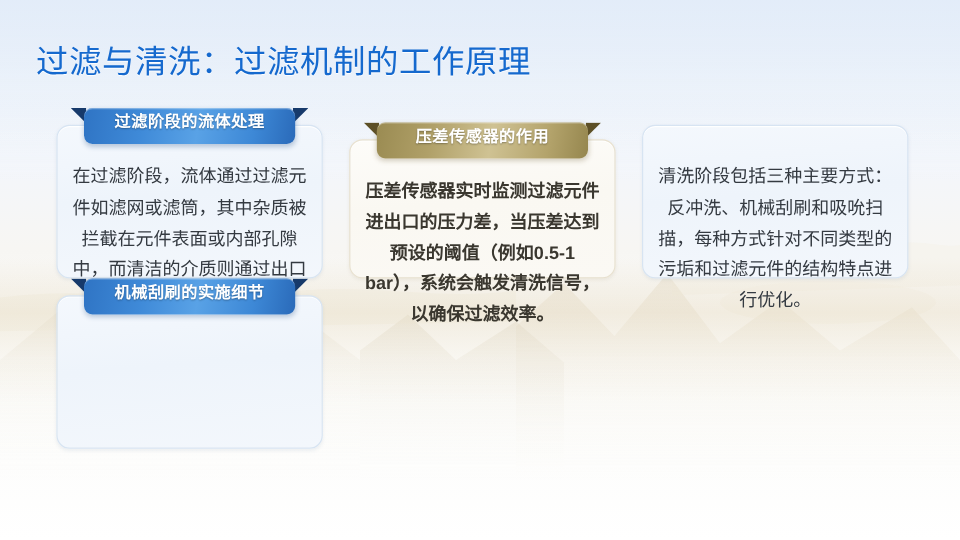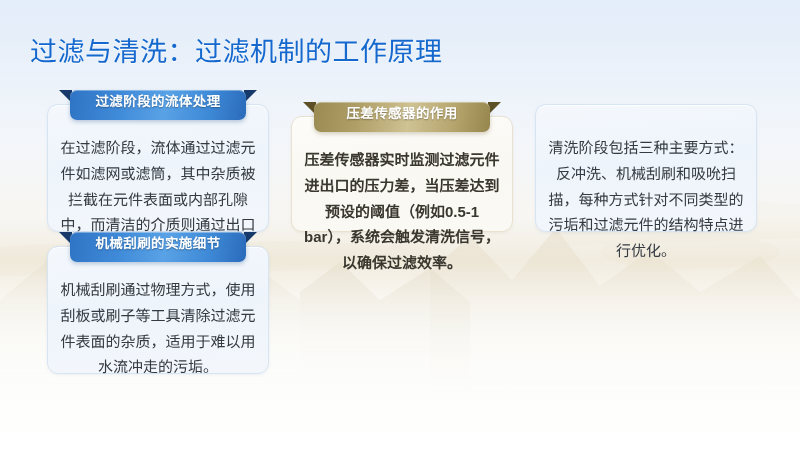--- a/index.html
+++ b/index.html
@@ -248,18 +248,17 @@
 
 
     <div class="card blue">
       <div class="banner blue">
         <span class="tail left"></span>
         <span class="tail right"></span>
         <div class="plate">
           <span class="banner-label">机械刮刷的实施细节</span>
         </div>
       </div>
-      <p class="card-body">机械刮刷通过物理方式，使用刮板或刷子等工具清除过滤元件表面的杂质，适用于难以用水流冲走的污垢。</p>
     </div>
 
 
   </div>
 </div>
 
 </body></html>

